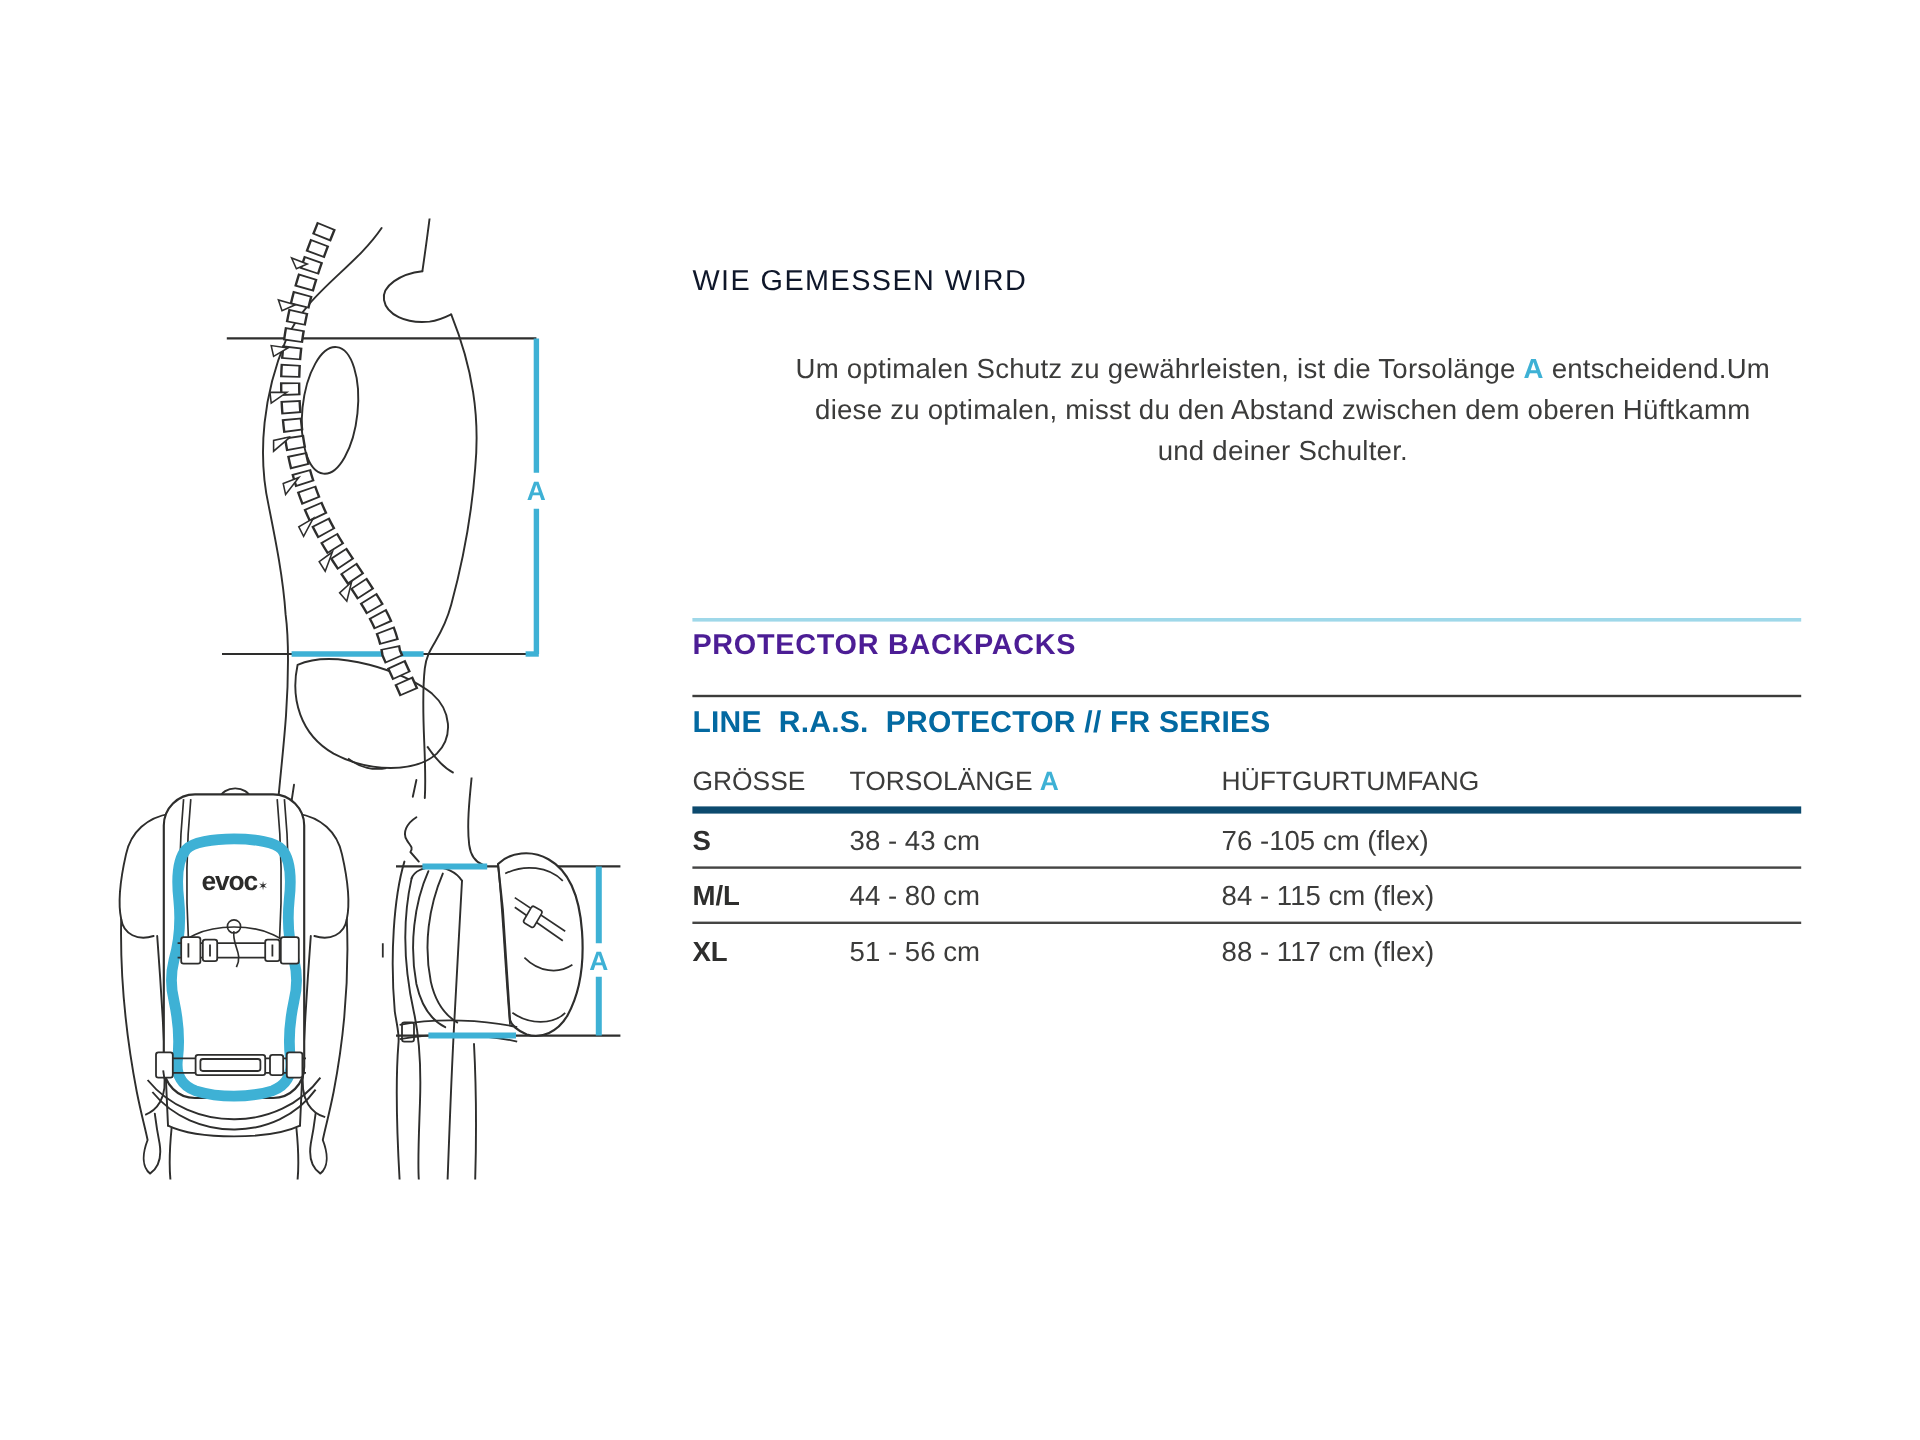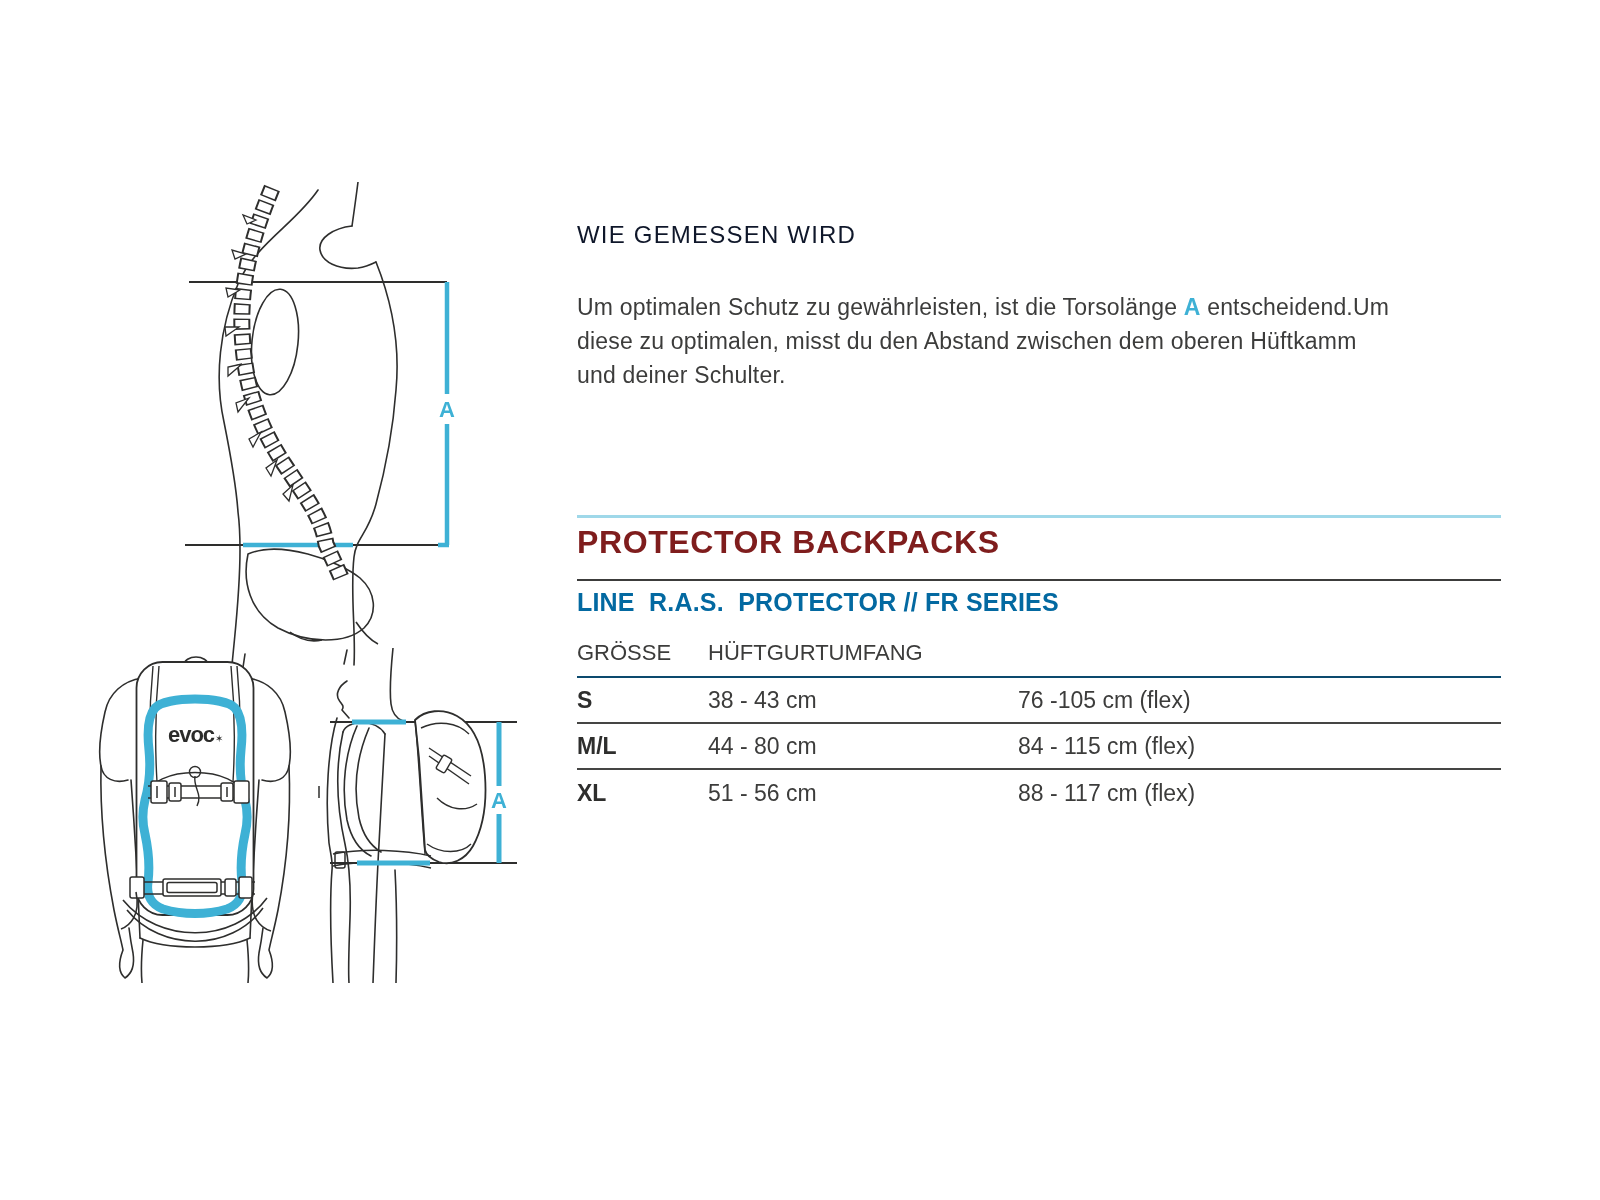--- a/index.html
+++ b/index.html
@@ -9,39 +9,39 @@
     font-family:"Liberation Sans", sans-serif; color:#3b3b3a; overflow:hidden;
   }
   .abs { position:absolute; }
 
   
   .h-how {
     left:577px; top:221px; font-size:24px; font-weight:400;
     letter-spacing:1.2px; color:#0f172a; white-space:pre;
   }
   .paragraph {
-    left:577px; top:290px; width:930px; font-size:23px; line-height:34px;
-    color:#3c3c3b; letter-spacing:0.2px;
+    left:604px; top:290px; width:930px; font-size:23px; line-height:34px;
+    color:#3c3c3b; letter-spacing:0.2px;text-align:center;
   }
   .paragraph .accent-a { color:#3eb1d5; font-weight:700; }
   .rule-cyan { left:577px; top:515px; width:924px; height:3px; background:#9fd8e9; }
   .h-category {
-    left:577px; top:524px; font-size:32px; font-weight:700; color:#7f1d1d;
+    left:577px; top:524px; font-size:24px; font-weight:700; color:#4c1d95;
     letter-spacing:0.6px; white-space:pre;
   }
   .rule-dark { left:577px; top:579px; width:924px; height:2px; background:#3c3c3b; }
   .h-product {
     left:577px; top:588px; font-size:25px; font-weight:700; color:#0369a1;
     letter-spacing:0.2px; white-space:pre-wrap;
   }
   .size-table { left:577px; top:630px; width:924px; }
   .t-row {
     display:grid; grid-template-columns:131px 310px 1fr; align-items:center;
   }
-  .t-head { height:48px; border-bottom:2px solid #0c4a6e; font-size:22px; color:#3c3c3b; }
+  .t-head { height:48px; border-bottom:6px solid #0c4a6e; font-size:22px; color:#3c3c3b; }
   .t-head .accent-a { color:#3eb1d5; font-weight:700; }
   .t-body { height:46px; font-size:23px; color:#3c3c3b; }
   .t-line { border-bottom:2px solid #454544; }
   .t-size { font-weight:700; color:#2e2e2d; }
 
   
   svg text { font-family:"Liberation Sans", sans-serif; }
   .fig-a-label { fill:#3eb1d5; font-weight:700; font-size:22px; }
   .logo-text { fill:#2b2b2a; font-weight:700; font-size:22px; letter-spacing:-1px; }
   .logo-star { fill:#2b2b2a; font-size:10px; }
@@ -234,20 +234,24 @@
   </div>
 
   <div class="abs rule-cyan"></div>
   <div class="abs h-category">PROTECTOR BACKPACKS</div>
   <div class="abs rule-dark"></div>
   <div class="abs h-product">LINE  R.A.S.  PROTECTOR // FR SERIES</div>
 
   <div class="abs size-table">
     <div class="t-row t-head">
       <div>GRÖSSE</div>
+      <div>
+        <span>TORSOLÄNGE</span>
+        <span class="accent-a">A</span>
+      </div>
       <div>HÜFTGURTUMFANG</div>
     </div>
 
     <div class="t-row t-body t-line">
       <div class="t-size">S</div>
       <div>38 - 43 cm</div>
       <div>76 -105 cm (flex)</div>
     </div>
     <div class="t-row t-body t-line">
       <div class="t-size">M/L</div>

